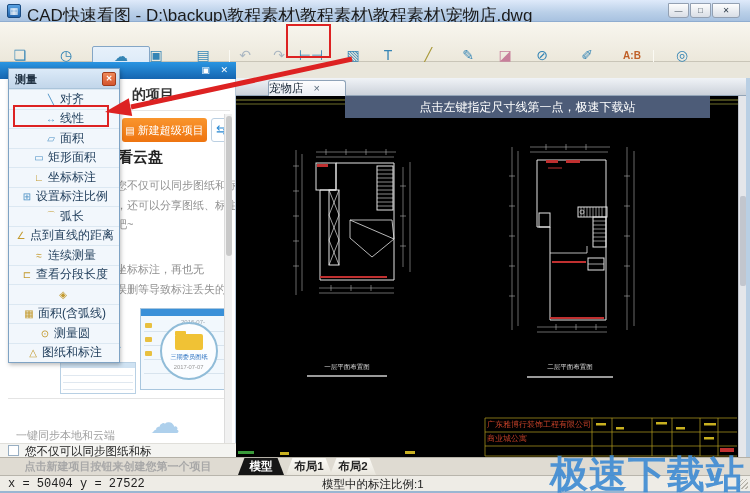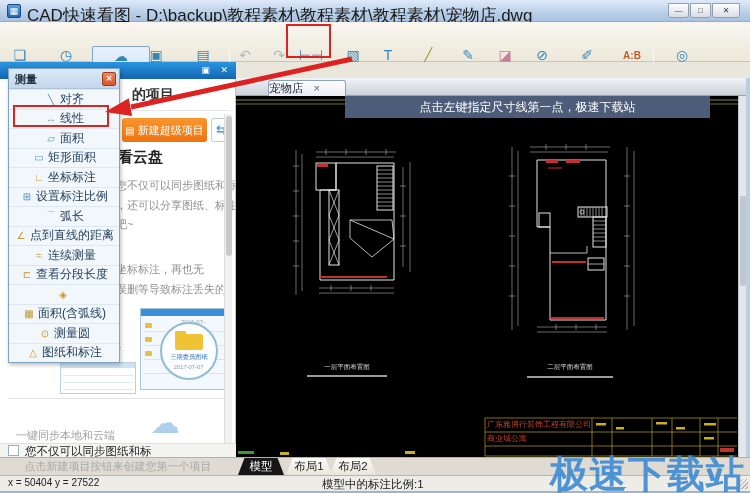--- a/index.html
+++ b/index.html
@@ -92,29 +92,29 @@
   .banner { position:absolute; left:109px; top:0; width:365px; height:22px; background:#4d5c78;
     color:#fff; font-size:12px; line-height:22px; text-align:center; }
   .cscroll { left:738px; top:96px; width:8px; height:361px; background:#e4e6ea; border-left:1px solid #c0c4cc; }
   .cscroll-thumb { position:absolute; left:1px; top:100px; width:6px; height:90px; background:#c2c6ce; border-radius:2px; }
   .rframe { left:746px; top:78px; width:4px; height:413px; background:#b9cfe4; }
 
   
   .check-row { left:0; top:443px; width:236px; height:14px; background:#f4f4f1; border-top:1px solid #e0dfda; }
   .checkbox { position:absolute; left:8px; top:1px; width:11px; height:11px; background:#fff; border:1px solid #98aec2; }
   .check-label { position:absolute; left:25px; top:0; font-size:11.5px; line-height:14px; color:#222; white-space:nowrap; }
-  .bottom-row { left:0; top:457px; width:750px; height:18px; background:#dfdbd2; border-top:1px solid #b4b0a6; }
+  .bottom-row { left:0; top:457px; width:750px; height:18px; background:#dfdbd2; border-top:1px solid #b4b0a6;font-weight:bold; }
   .hint { position:absolute; left:0; top:0; width:236px; text-align:center; font-size:11px; line-height:17px; color:#a8a8a8; white-space:nowrap; }
   .ltab { position:absolute; top:0; height:17px; font-size:11.5px; line-height:17px; text-align:center;
     clip-path:polygon(14% 0, 86% 0, 100% 100%, 0 100%); }
   .ltab.active { background:#161616; color:#fff; }
   .ltab.idle { background:linear-gradient(#fcfbf7,#e8e5dc); color:#222; }
   .lt0 { left:238px; width:46px; } .lt1 { left:286px; width:46px; } .lt2 { left:330px; width:46px; }
   .status-row { left:0; top:475px; width:750px; height:16px; background:#eeece6; border-top:1px solid #b8b5ac; }
-  .coords { position:absolute; left:8px; top:1px; font-size:10px; color:#222; }
+  .coords { position:absolute; left:8px; top:1px; font-size:12px; color:#222;font-family:Liberation Mono, monospace; }
   .scale-label { position:absolute; left:322px; top:1px; font-size:11.5px; color:#222; }
   .grip { position:absolute; right:2px; top:3px; width:10px; height:10px;
     background:repeating-linear-gradient(135deg,#b8b5ac 0 1px,transparent 1px 3px); }
   .win-bottom { left:0; top:491px; width:750px; height:2px; background:#9ab6d2; }
 
   
   .red-box { border:2px solid #dd2222; z-index:90; pointer-events:none; }
   .rb-toolbar { left:286px; top:24px; width:45px; height:34px; }
   .rb-linear { left:13px; top:105px; width:96px; height:22px; }
   .arrow-svg { left:0; top:0; width:750px; height:493px; z-index:88; pointer-events:none; }

